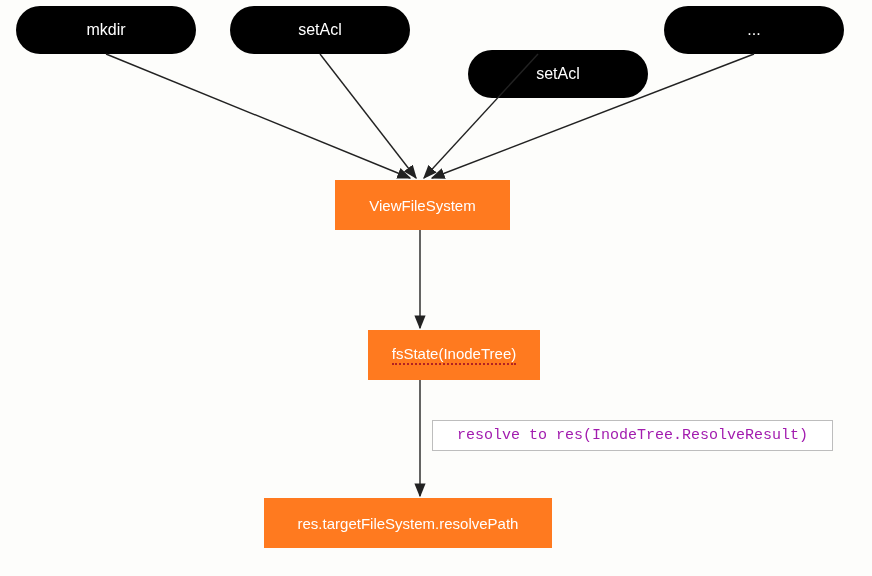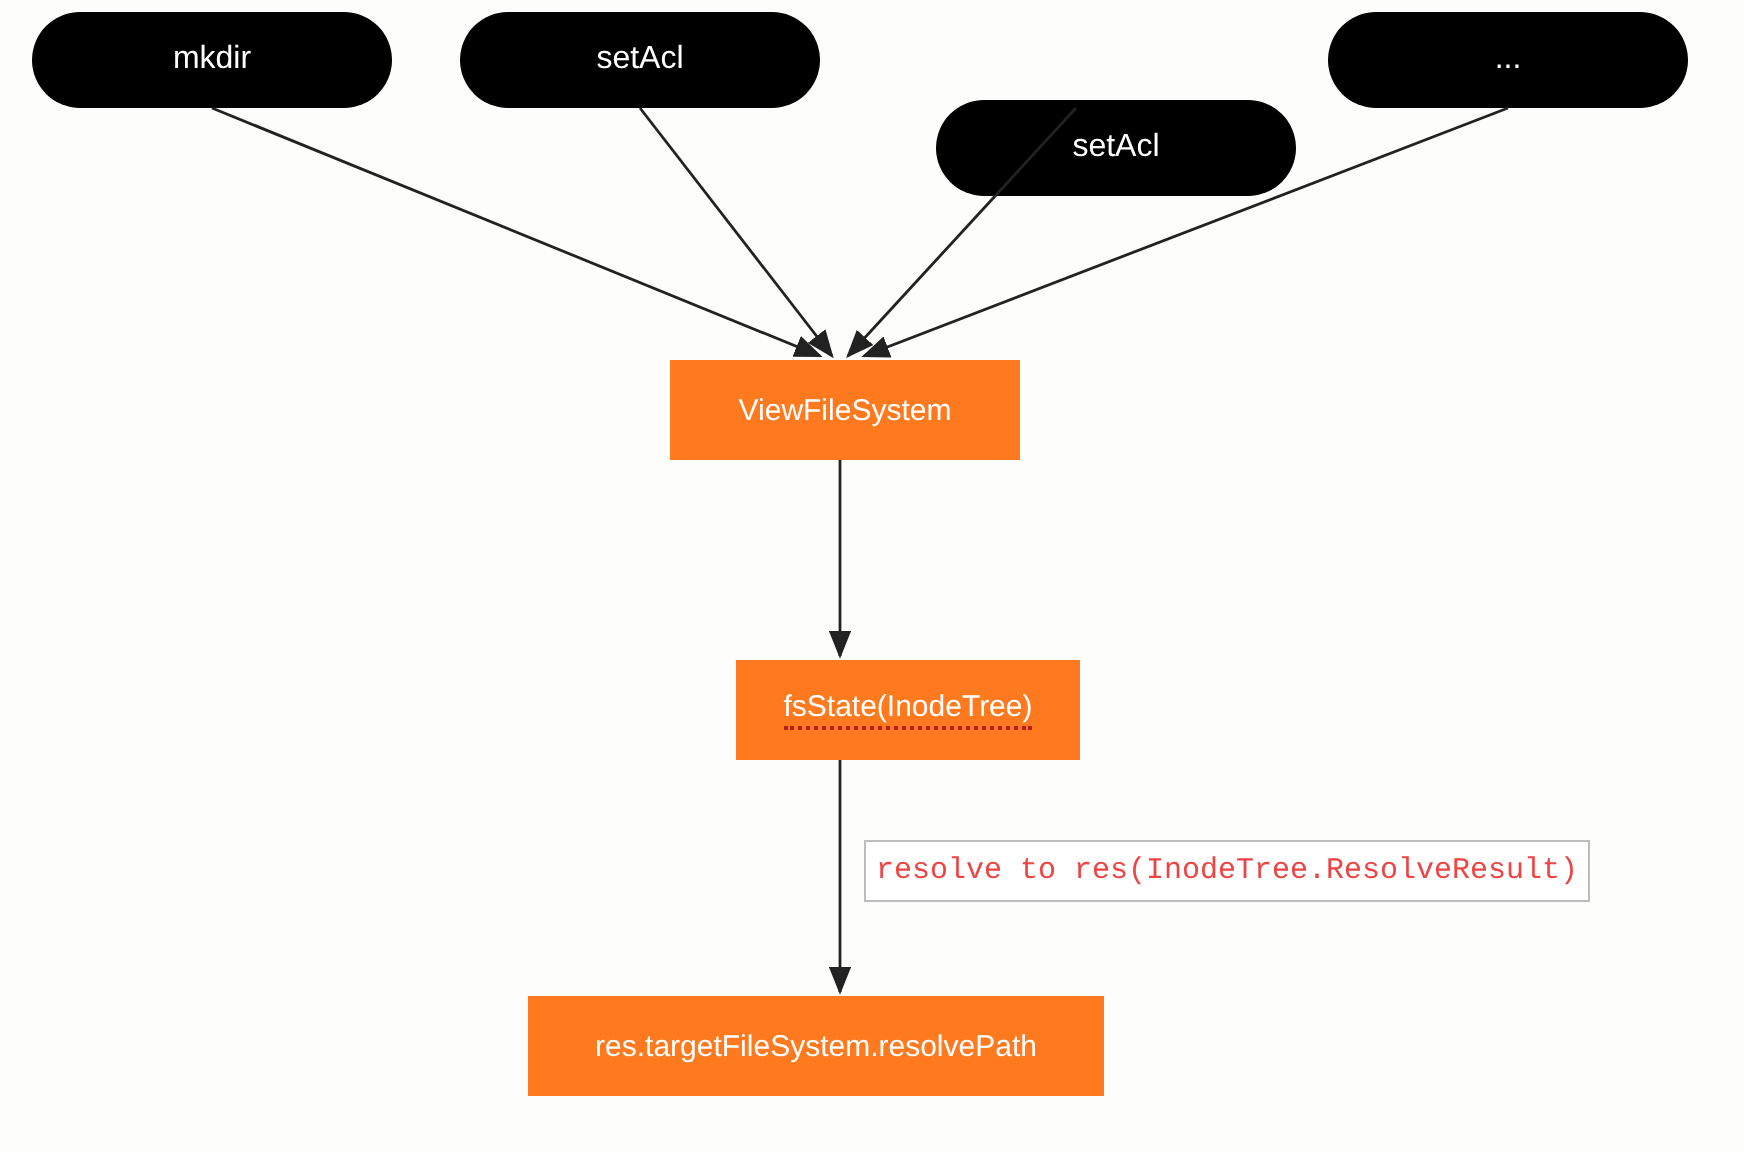--- a/index.html
+++ b/index.html
@@ -32,24 +32,24 @@
       justify-content: center;
       font-size: 15px;
       font-weight: 500;
       padding: 0 18px;
       height: 50px;
     }
     .note {
       position: absolute;
       background: #fff;
       border: 1px solid #bdbdbd;
-      color: #ef4444;
+      color: #a21caf;
       font-family: "Courier New", monospace;
       font-size: 15px;
-      padding: 6px 5px;
+      padding: 6px 24px;
       white-space: nowrap;
     }
     svg.arrows {
       position: absolute;
       top: 0;
       left: 0;
       width: 872px;
       height: 576px;
       pointer-events: none;
     }

